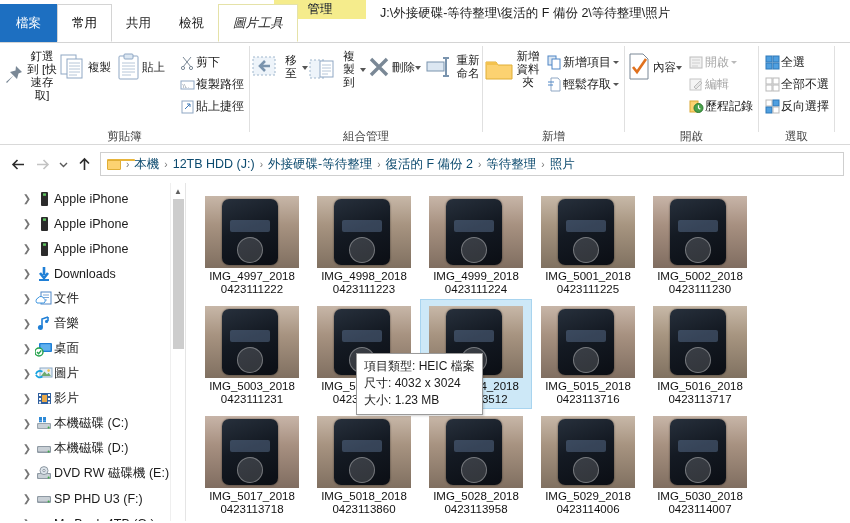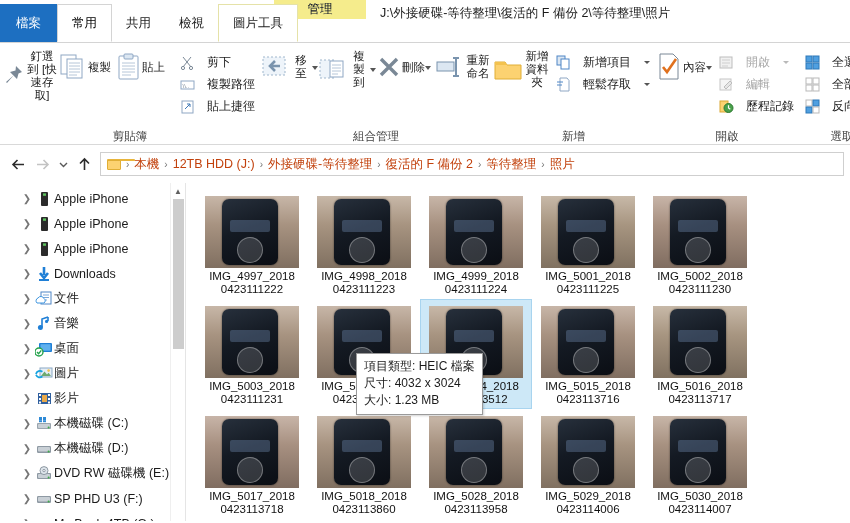--- a/index.html
+++ b/index.html
@@ -37,21 +37,21 @@
   }
 
   
   .tabstrip { height:22px; display:flex; align-items:flex-end; background:#fff; position:relative; }
   .tab {
     height:38px; padding:0 14px; display:flex; align-items:center;
     font-size:12.5px; color:#1b1b1b; white-space:nowrap; cursor:default;
   }
   .tab.file { background:#1d6fc1; color:#fff; padding:0 16px; }
   .tab.active { background:#fff; border:1px solid #d4d4d4; border-bottom:1px solid #fff; position:relative; z-index:3; color:#000;}
-  .tab.ctx { background:#fff; border:1px solid #e5e2a8; border-bottom:1px solid #fff; position:relative; z-index:3;}
+  .tab.ctx { background:#fff; border:1px solid #e5e2a8; border-bottom:1px solid #fff; position:relative; z-index:3;font-style:italic;}
 
   
   .ribbon {
     height:103px; background:#fff; border-top:1px solid #d4d4d4; border-bottom:1px solid #d9d9d9;
     display:flex; position:relative;
   }
   .rgroup { display:flex; flex-direction:column; height:100%; position:relative; }
   .rgroup-items { flex:1; display:flex; align-items:flex-start; padding-top:4px; }
   .rgroup-label {
     height:15px; text-align:center; font-size:11.5px; color:#444;
@@ -59,39 +59,39 @@
   }
   .gdiv { width:1px; background:#e0e0e0; height:86px; margin-top:3px; }
 
   .bigbtn {
     width:58px; display:flex; align-items:center;
     padding-top:3px; font-size:11.5px; color:#1b1b1b; text-align:center; line-height:13px;
   }
   .bigbtn .bico { height:34px; display:flex; align-items:center; justify-content:center; }
   .smallcol { display:flex; flex-direction:column; padding-top:4px; }
   .smallbtn {
-    height:22px; display:flex; align-items:center; gap:11px; padding:0 5px;
+    height:22px; display:flex; align-items:center; gap:0; padding:0 5px;
     font-size:12px; color:#1b1b1b; white-space:nowrap;
   }
   .smallbtn.dim { color:#a7a7a7; }
   .sico { width:17px; height:17px; display:flex; align-items:center; justify-content:center; flex:0 0 17px;}
   .dd { width:0;height:0;border-left:3px solid transparent;border-right:3px solid transparent;border-top:3.5px solid #555; margin-left:2px;}
   .dd.dimd { border-top-color:#b9b9b9; }
   .bigcaret { width:0;height:0;border-left:3.5px solid transparent;border-right:3.5px solid transparent;border-top:4px solid #555; margin-top:1px;}
 
   
   .addrbar { height:38px; display:flex; align-items:center; padding:0 6px; background:#fff; }
   .navbtn { width:24px; height:24px; display:flex; align-items:center; justify-content:center; color:#2c2c2c; }
   .navbtn.dim { color:#c3c3c3; }
   .navbtn.narrow { width:18px; }
   .addrbox {
     flex:1; height:24px; border:1px solid #cfcfcf; background:#fff;
     display:flex; align-items:center; padding:0 4px; overflow:hidden; margin-left:4px;
   }
-  .crumb { font-size:12.5px; color:#c2410c; padding:0 3px; white-space:nowrap; }
+  .crumb { font-size:12.5px; color:#0c4a6e; padding:0 3px; white-space:nowrap; }
   .crumb-sep { color:#777; font-size:10px; padding:0 2px; }
 
   
   .main { display:flex; height:338px; }
   .navpane {
     width:185px; background:#fff; position:relative; overflow:hidden;
     border-right:0; padding-top:3px;
   }
   .navrow {
     height:25px; display:flex; align-items:center; padding-left:20px;

